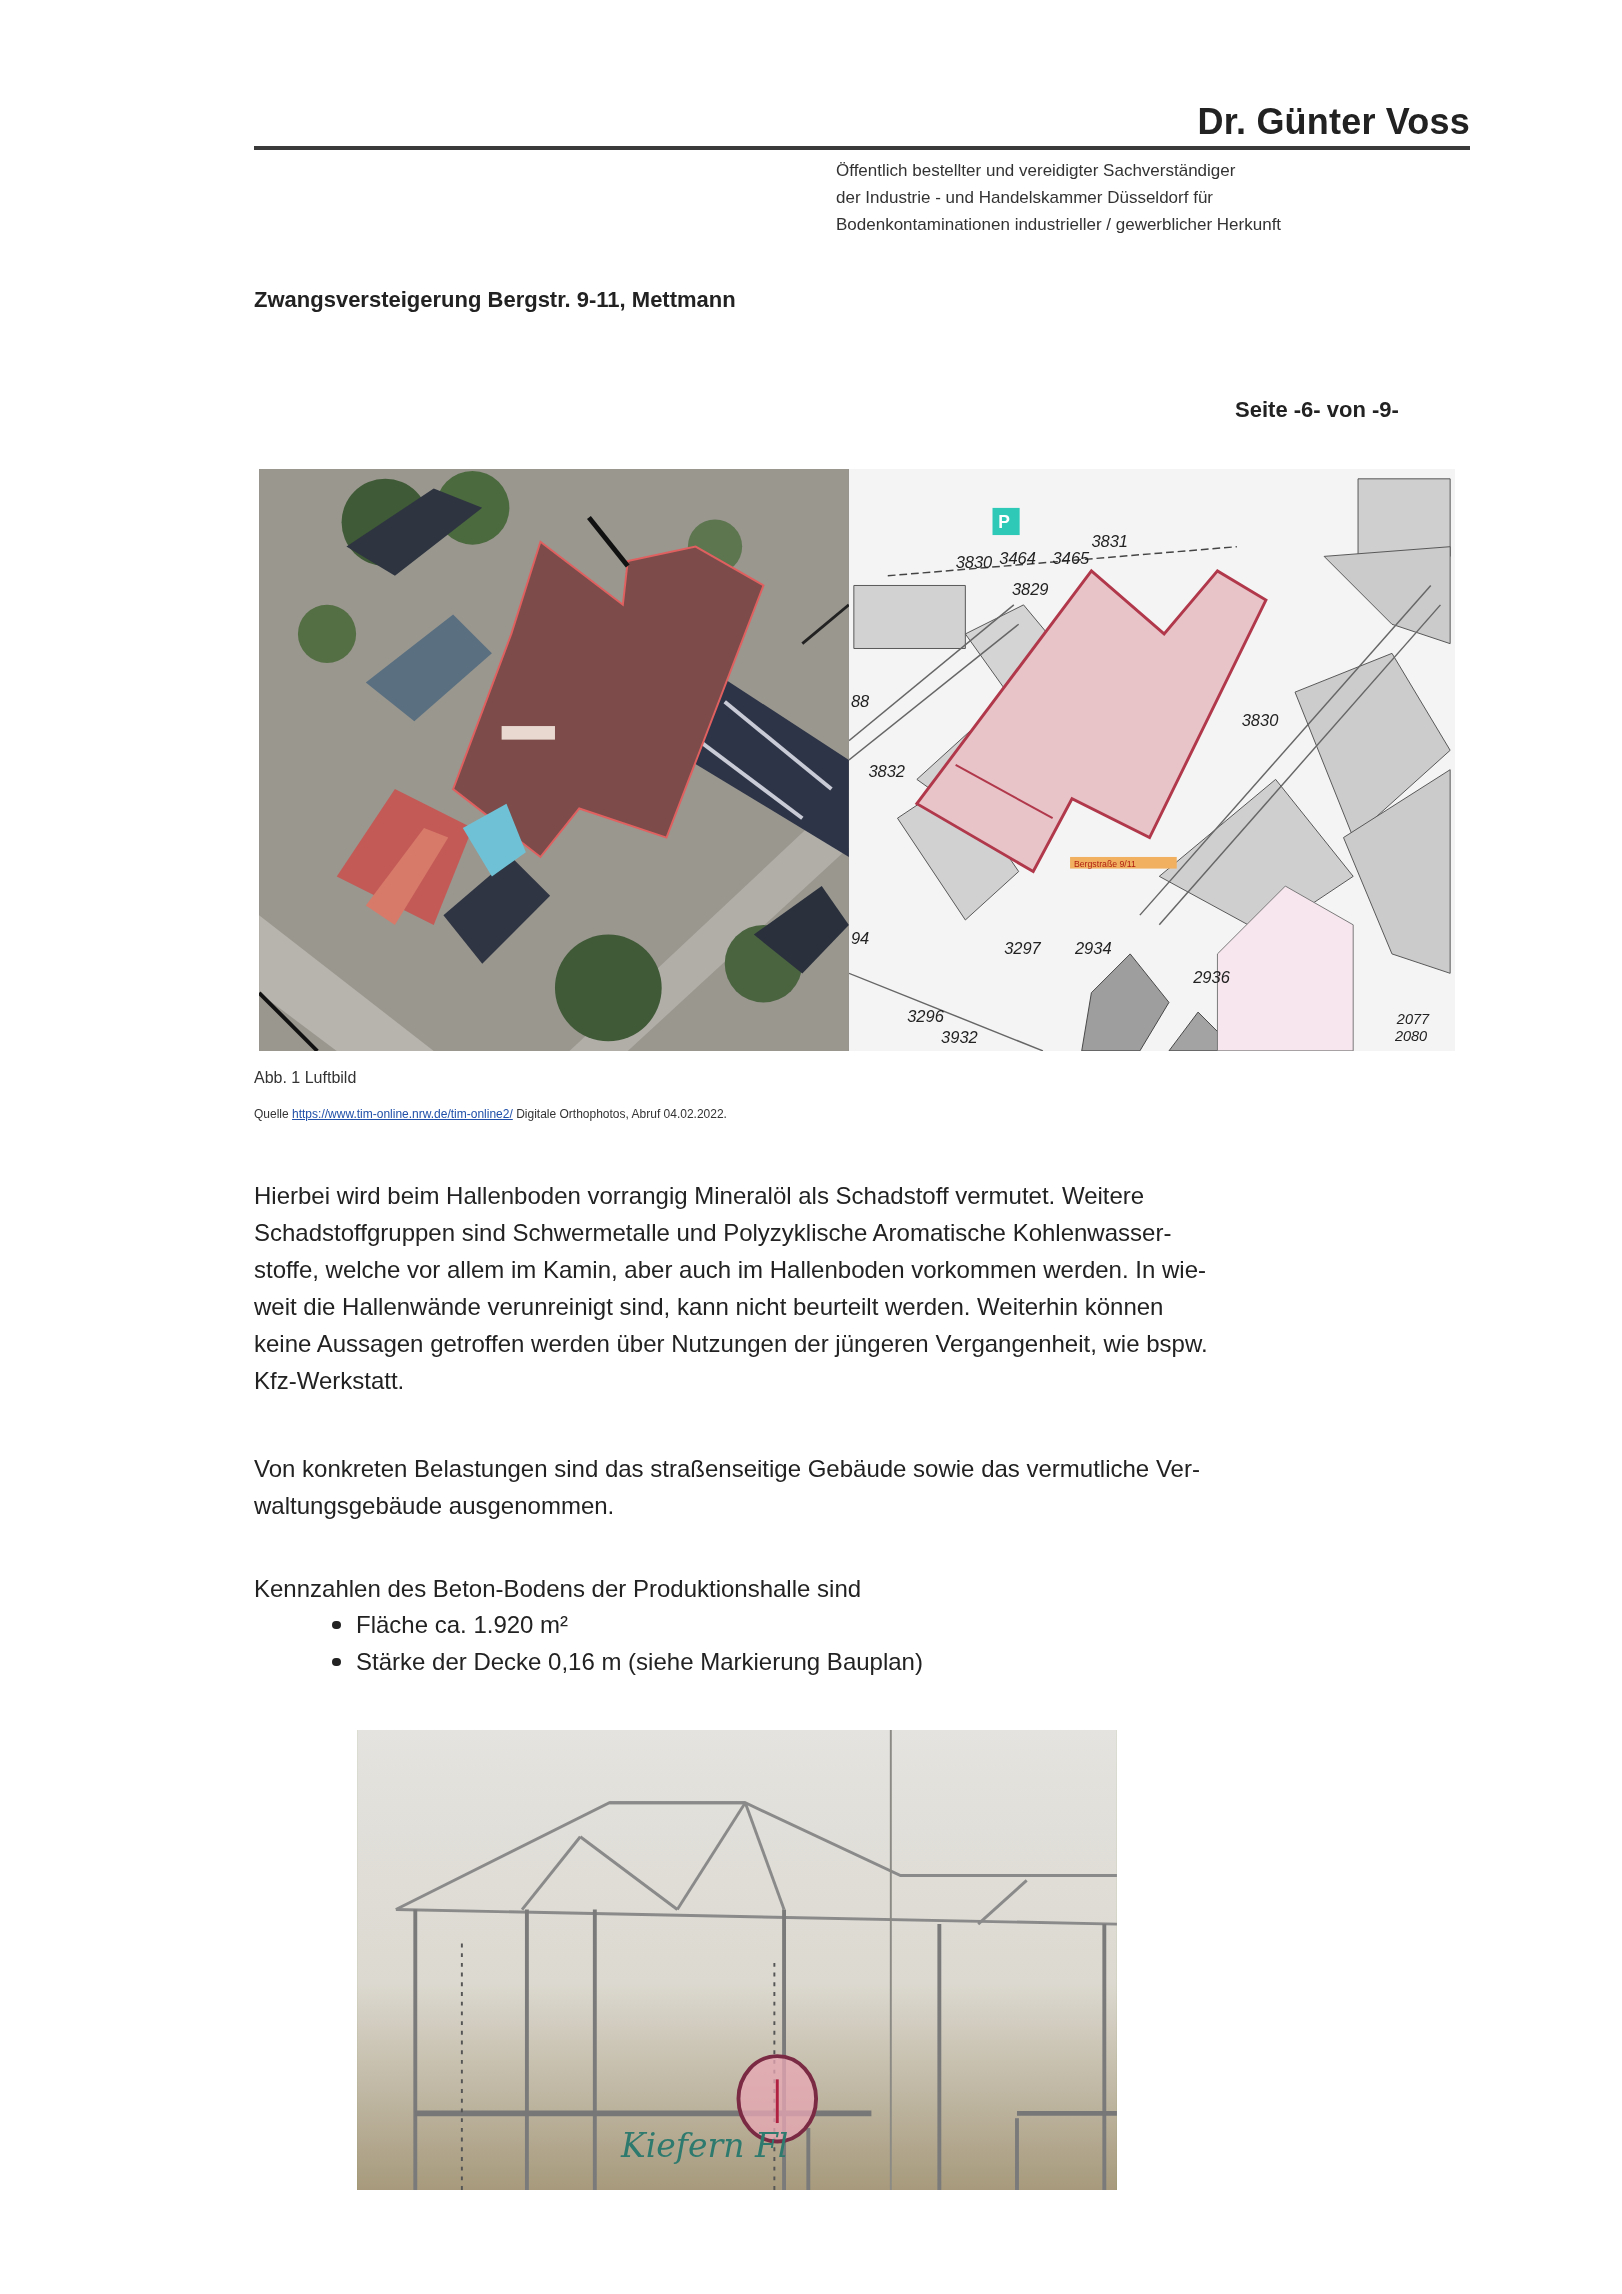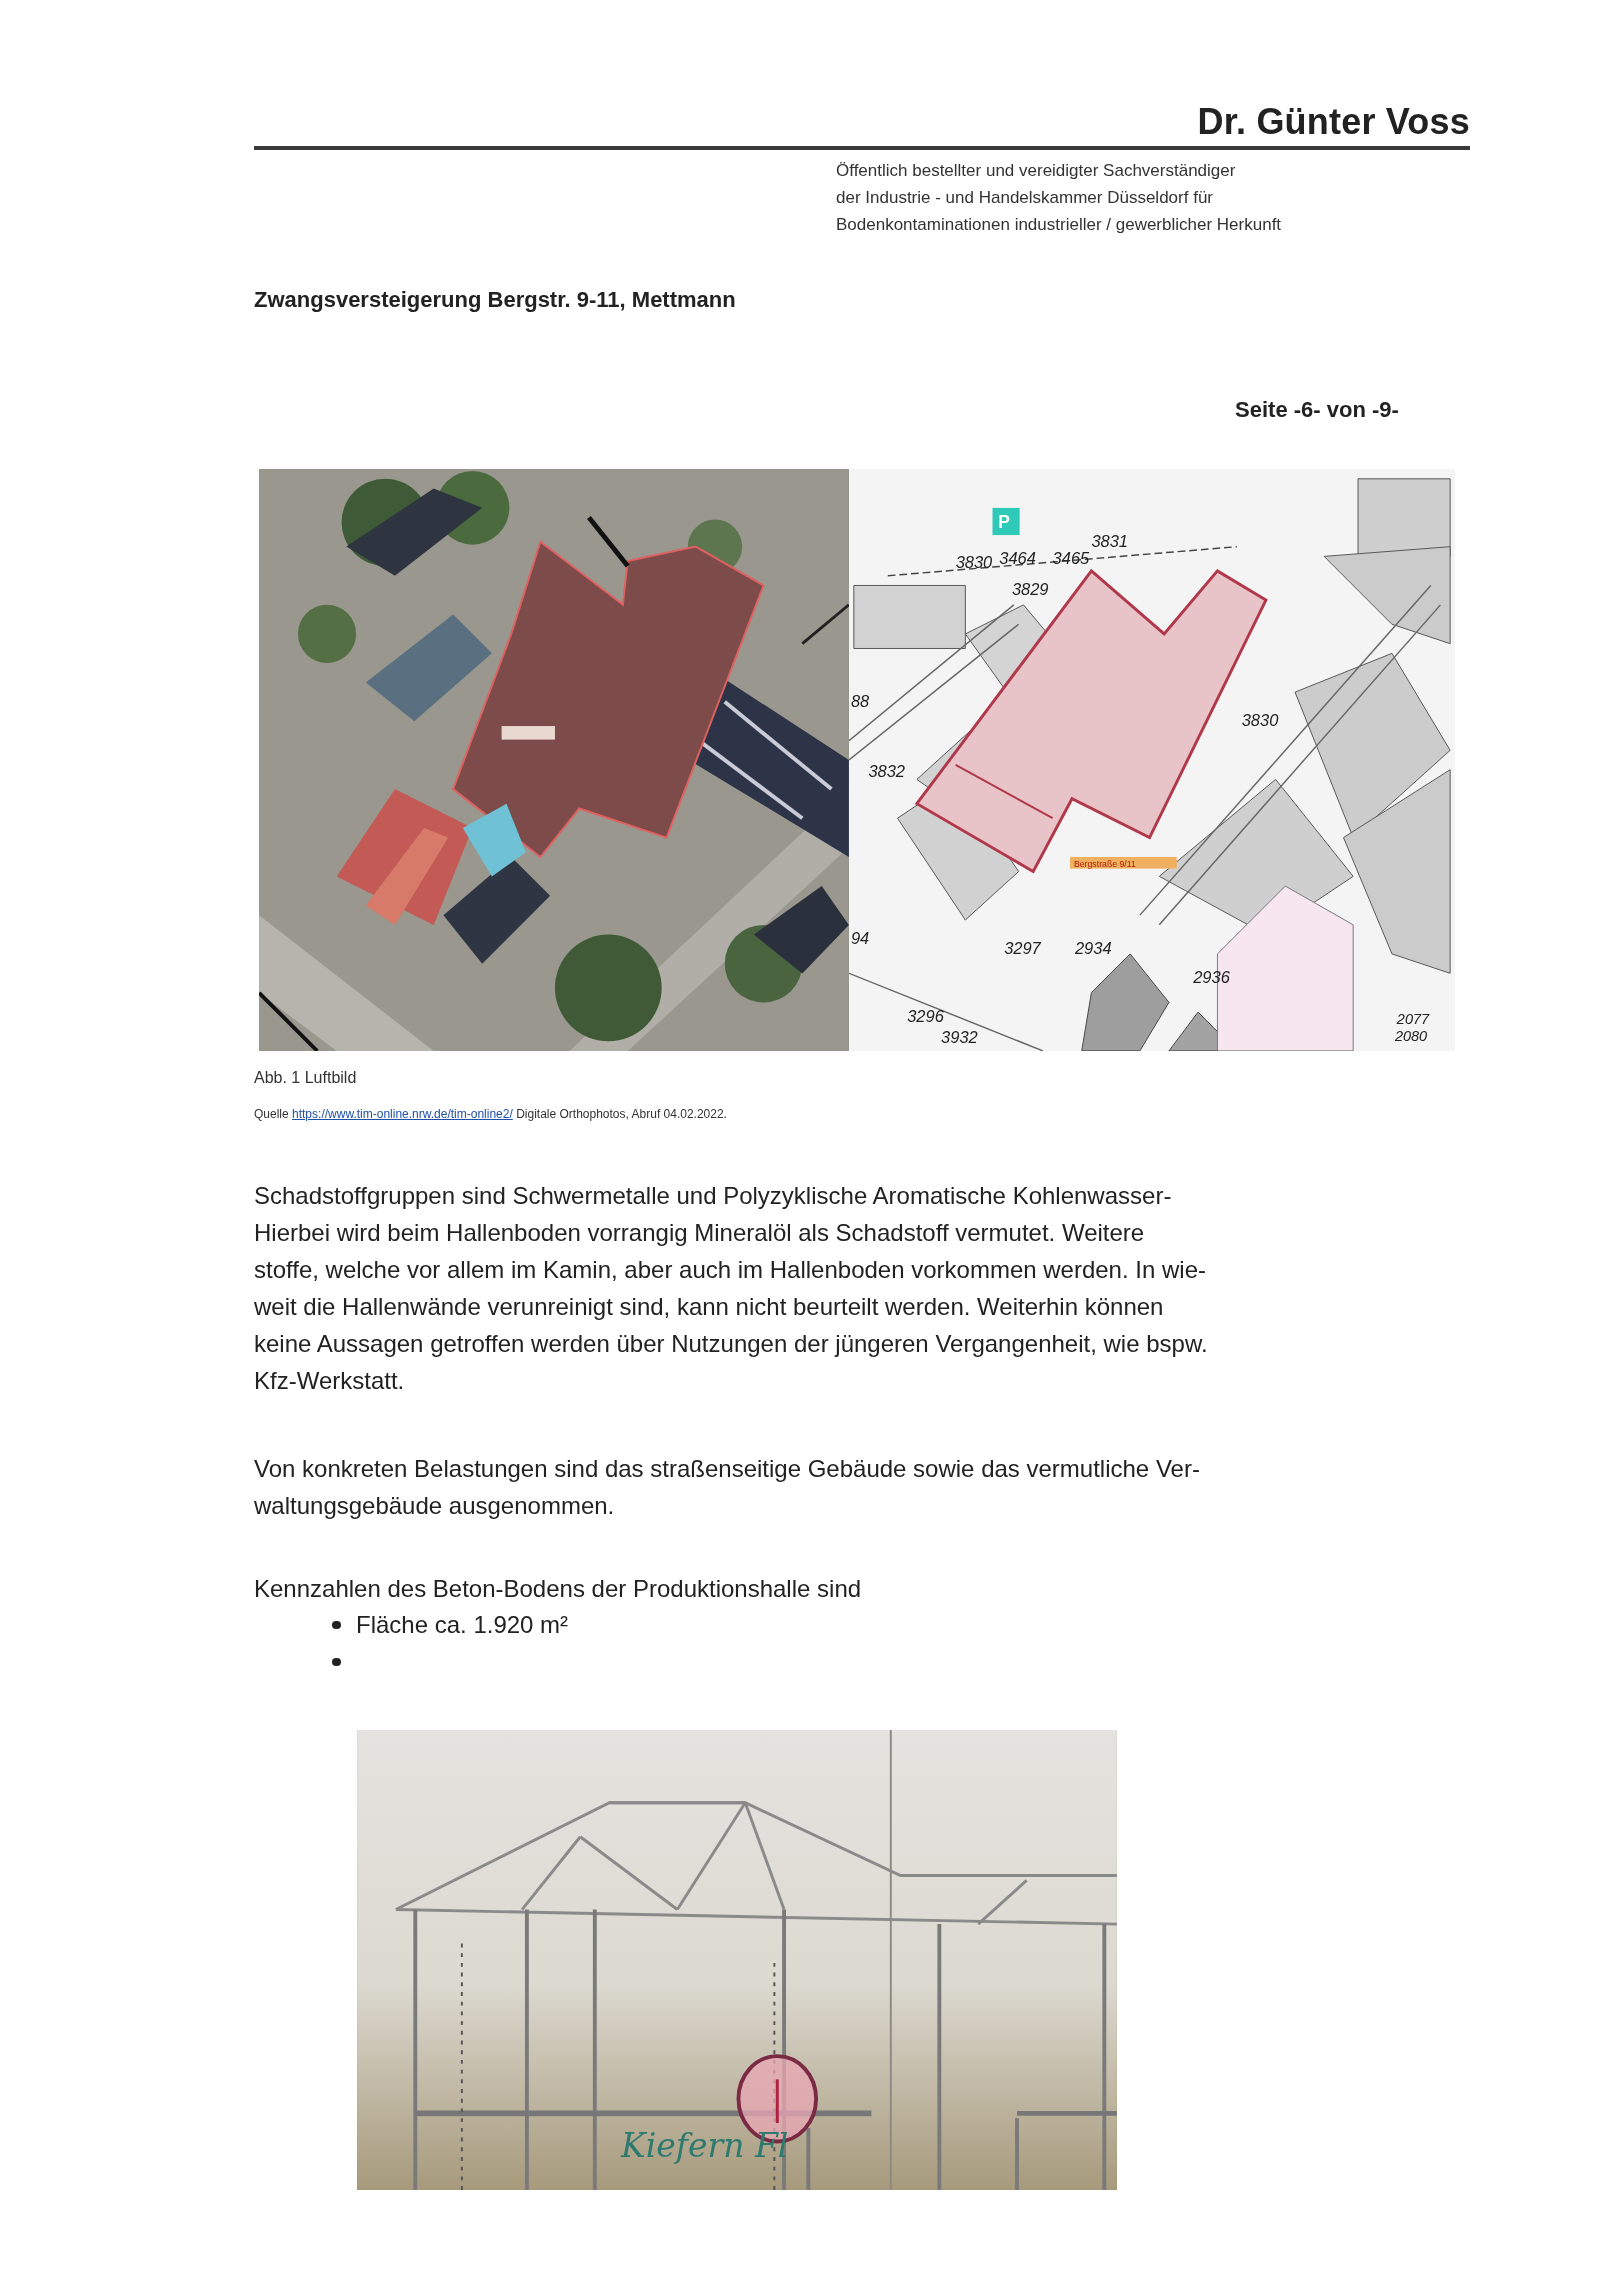--- a/index.html
+++ b/index.html
@@ -129,37 +129,37 @@
 </div>
 
 <div class="abs caption">Abb. 1 Luftbild</div>
 <div class="abs source">
   <span>Quelle</span>
   <a>https://www.tim-online.nrw.de/tim-online2/</a>
   <span>Digitale Orthophotos, Abruf 04.02.2022.</span>
 </div>
 
 <div class="abs para p1">
+  <div>Hierbei wird beim Hallenboden vorrangig Mineralöl als Schadstoff vermutet. Weitere</div>
   <div>Schadstoffgruppen sind Schwermetalle und Polyzyklische Aromatische Kohlenwasser-</div>
-  <div>Hierbei wird beim Hallenboden vorrangig Mineralöl als Schadstoff vermutet. Weitere</div>
   <div>stoffe, welche vor allem im Kamin, aber auch im Hallenboden vorkommen werden. In wie-</div>
   <div>weit die Hallenwände verunreinigt sind, kann nicht beurteilt werden. Weiterhin können</div>
   <div>keine Aussagen getroffen werden über Nutzungen der jüngeren Vergangenheit, wie bspw.</div>
   <div>Kfz-Werkstatt.</div>
 </div>
 
 <div class="abs para p2">
   <div>Von konkreten Belastungen sind das straßenseitige Gebäude sowie das vermutliche Ver-</div>
   <div>waltungsgebäude ausgenommen.</div>
 </div>
 
 <div class="abs para p3">Kennzahlen des Beton-Bodens der Produktionshalle sind</div>
 <ul class="abs bullets">
   <li><span class="dot"></span><span>Fläche ca. 1.920 m²</span></li>
-  <li><span class="dot"></span></li>
+  <li><span class="dot"></span><span>Stärke der Decke 0,16 m (siehe Markierung Bauplan)</span></li>
 </ul>
 
 <div class="abs fig-plan">
   <svg width="760" height="460" viewBox="0 0 783 474">
     <defs>
       <linearGradient id="paper" x1="0" y1="0" x2="0" y2="1">
         <stop offset="0" stop-color="#e4e3df"></stop>
         <stop offset="0.55" stop-color="#dcd9d0"></stop>
         <stop offset="1" stop-color="#a79a7c"></stop>
       </linearGradient>

